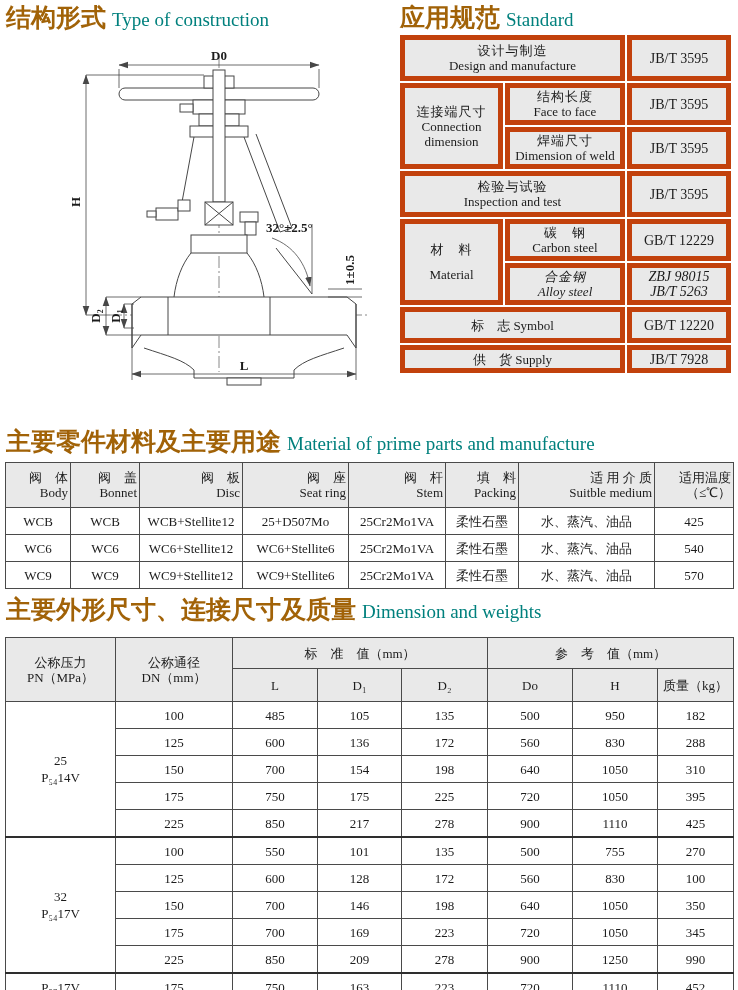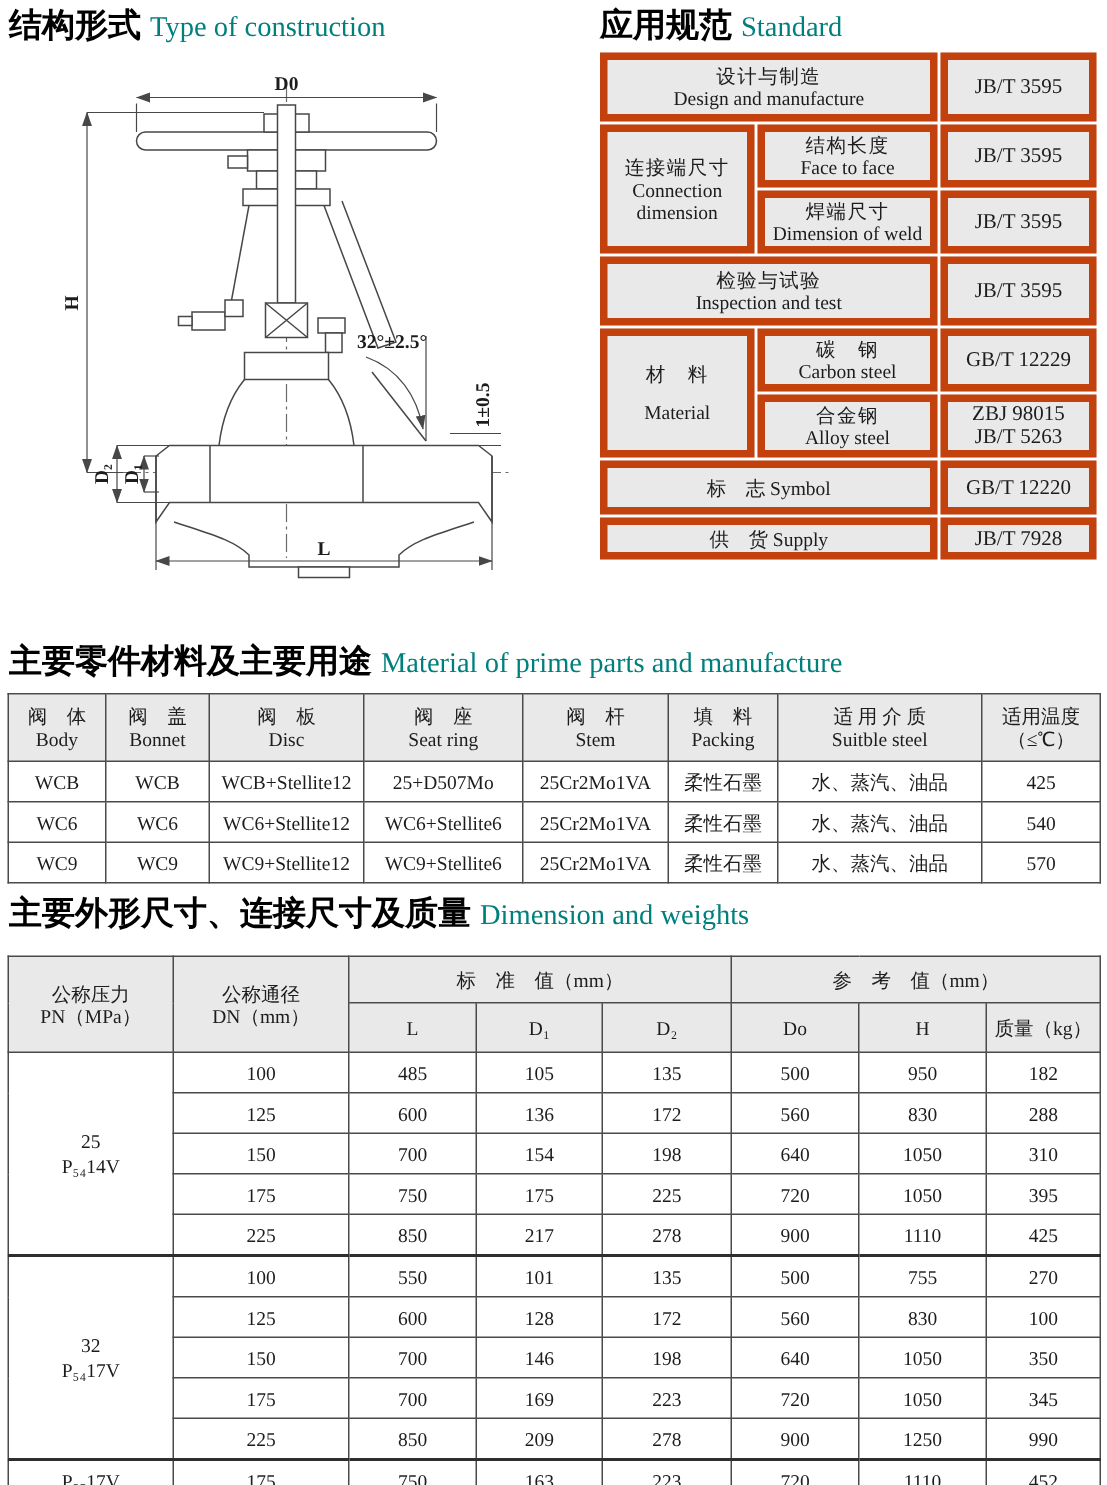--- a/index.html
+++ b/index.html
@@ -2,52 +2,52 @@
 <html><head>
 <meta charset="utf-8">
 <style>
   html,body { margin:0; padding:0; background:#ffffff; }
   .page {
     position:relative; width:738px; height:990px; background:#fff;
     font-family:"Liberation Serif", serif; color:#1c1c1c; overflow:hidden;
   }
   
   .sec-title { position:absolute; white-space:nowrap; line-height:26px; }
-  .sec-title .zh { font-family:"Liberation Sans", sans-serif; font-weight:bold; font-size:22px; color:#000000; }
+  .sec-title .zh { font-family:"Liberation Sans", sans-serif; font-weight:bold; font-size:25px; color:#a16207; }
   .sec-title .en { font-family:"Liberation Serif", serif; font-size:19px; color:#00807d; margin-left:6px; }
 
   
   table.std { position:absolute; left:398px; top:33px; width:335px;
     border-collapse:separate; border-spacing:2px; background:#fff; table-layout:fixed; }
   table.std td { background:#e9e9e9; border:5px solid #c2410c; text-align:center;
     vertical-align:middle; padding:1px 2px; font-size:13px; line-height:15px; }
   table.std .zh { font-size:13px; letter-spacing:1px; }
   table.std .en { font-size:13px; }
   table.std .val { font-size:14px; }
 
   
   table.grid { position:absolute; border-collapse:collapse; background:#fff; table-layout:fixed; }
   table.grid td, table.grid th { border:1px solid #4a4a4a; text-align:center; vertical-align:middle;
     padding:0 2px; font-weight:normal; font-size:13px; line-height:15px; }
   table.grid th { background:#e9e9e9; }
   table.grid td { background:#fff; }
 
   table.mat { left:5px; top:462px; width:728px; }
-  table.mat th { height:44px; }
+  table.mat th { height:44px;text-align:right; }
   table.mat td { height:26px; }
 
   table.dim { left:5px; top:637px; width:728px; }
   table.dim tr.hd1 th { height:30px; }
   table.dim tr.hd2 th { height:32px; }
   table.dim td { height:26px; font-size:13px; }
   table.dim td.grp { background:#fff; font-size:13px; line-height:17px; }
   table.dim tr.group-start td { border-top:2px solid #2e2e2e; }
 
   
-  .drawing { position:absolute; left:16px; top:42px; width:336px; height:372px; }
+  .drawing { position:absolute; left:44px; top:42px; width:336px; height:372px; }
   .drawing svg { width:100%; height:100%; }
   .dwg-line { stroke:#474747; stroke-width:1; fill:none; }
   .dwg-fill { stroke:#474747; stroke-width:1; fill:#ffffff; }
   .dwg-center { stroke:#6a6a6a; stroke-width:0.8; fill:none; stroke-dasharray:12 3 2 3; }
   .dwg-dim { stroke:#474747; stroke-width:0.8; fill:none; }
   .dwg-text { font-family:"Liberation Serif", serif; font-size:13px; font-weight:bold; fill:#1c1c1c; }
 </style>
 </head>
 <body>
 
@@ -188,21 +188,21 @@
       <td rowspan="2">
         <div class="zh">材　料</div>
         <div class="en" style="margin-top:10px;">Material</div>
       </td>
       <td>
         <div class="zh">碳　钢</div>
         <div class="en">Carbon steel</div>
       </td>
       <td class="val">GB/T 12229</td>
     </tr>
-    <tr style="height:40px;">
+    <tr style="height:40px;font-style:italic;">
       <td>
         <div class="zh">合金钢</div>
         <div class="en">Alloy steel</div>
       </td>
       <td class="val">
         <div>ZBJ 98015</div>
         <div>JB/T 5263</div>
       </td>
     </tr>
     <tr style="height:36px;">
@@ -252,21 +252,21 @@
         <th>
             <div>阀　杆</div>
             <div>Stem</div>
           </th>
         <th>
             <div>填　料</div>
             <div>Packing</div>
           </th>
         <th>
             <div>适 用 介 质</div>
-            <div>Suitble steel</div>
+            <div>Suitble medium</div>
           </th>
         <th>
             <div>适用温度</div>
             <div>（≤℃）</div>
           </th>
       </tr>
     </thead>
     <tbody>
       <tr>
         <td>WCB</td>

